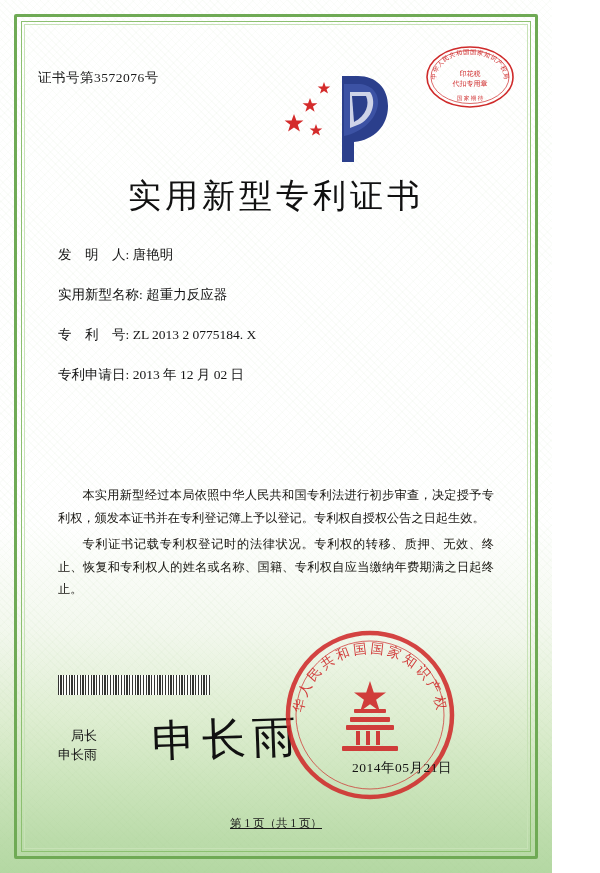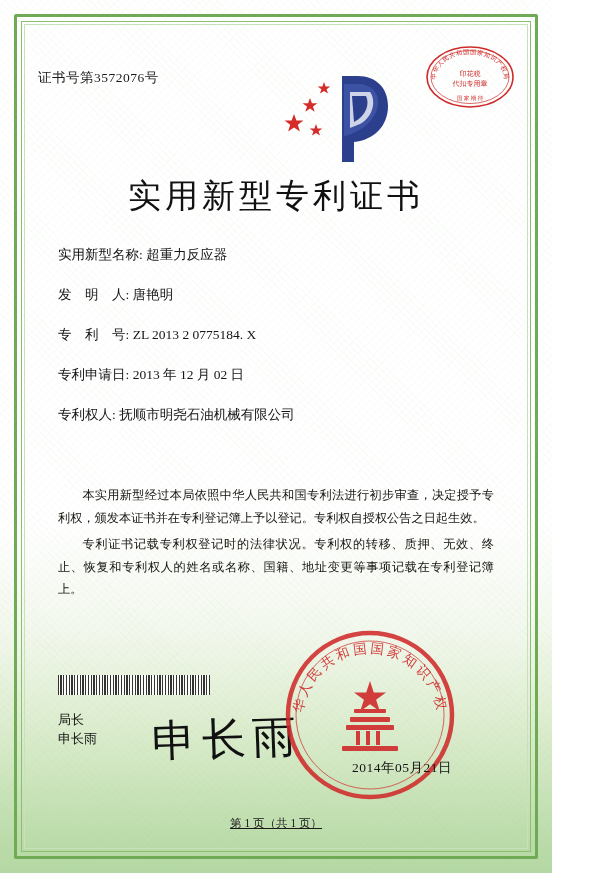--- a/index.html
+++ b/index.html
@@ -156,24 +156,25 @@
       #ffffff 6px, #ffffff 8px,
       #1b1b1b 8px, #1b1b1b 9px,
       #ffffff 9px, #ffffff 11px
     );
     opacity: 0.88;
   }
 
   .director-block {
     position: absolute;
     left: 24px;
-    bottom: 90px;
+    bottom: 74px;
     font-size: 13px;
     line-height: 1.45;
     color: #141414;
+    text-align: right;
   }
 
   .signature {
     position: absolute;
     left: 118px;
     bottom: 70px;
     font-size: 44px;
     color: #111;
     font-family: "Liberation Serif", serif;
     letter-spacing: 6px;
@@ -246,44 +247,40 @@
       <path d="M62,14 L78,14 C96,14 108,26 108,44 C108,64 94,78 74,80 L74,100 L62,100 Z" fill="#2b3f8c"></path>
       <path d="M64,22 L64,74 C82,70 96,58 98,42 C99,30 90,22 78,22 Z" fill="#3f56a8" opacity="0.85"></path>
       <path d="M70,30 L90,30 C96,38 94,54 80,62 L70,66 Z" fill="#ffffff" opacity="0.75"></path>
       <path d="M72,34 L86,34 C90,42 86,54 74,60 Z" fill="#2b3f8c"></path>
     </svg>
 
     <div class="main-title">实用新型专利证书</div>
 
     <div class="fields">
       <div class="field-row">
+        <span class="field-label">发　明　人:</span>
+        <span class="field-value">唐艳明</span>
+      </div>
+      <div class="field-row">
         <span class="field-label">实用新型名称:</span>
         <span class="field-value">超重力反应器</span>
-      </div>
-      <div class="field-row">
-        <span class="field-label">发　明　人:</span>
-        <span class="field-value">唐艳明</span>
       </div>
       <div class="field-row">
         <span class="field-label">专　利　号:</span>
         <span class="field-value">ZL 2013 2 0775184. X</span>
       </div>
       <div class="field-row">
         <span class="field-label">专利申请日:</span>
         <span class="field-value">2013 年 12 月 02 日</span>
       </div>
-      <div class="field-row">
-        <span class="field-label">专利权人:</span>
-        <span class="field-value">抚顺市明尧石油机械有限公司</span>
-      </div>
     </div>
 
     <div class="paragraphs">
       <p>本实用新型经过本局依照中华人民共和国专利法进行初步审查，决定授予专利权，颁发本证书并在专利登记簿上予以登记。专利权自授权公告之日起生效。</p>
-      <p>专利证书记载专利权登记时的法律状况。专利权的转移、质押、无效、终止、恢复和专利权人的姓名或名称、国籍、地址变更等事项记载在专利登记簿上。</p>
+      <p>专利证书记载专利权登记时的法律状况。专利权的转移、质押、无效、终止、恢复和专利权人的姓名或名称、国籍、专利权自应当缴纳年费期满之日起终止。</p>
     </div>
 
     <div class="barcode"></div>
 
     <div class="director-block">
       <div>局长</div>
       <div>申长雨</div>
     </div>
 
     <div class="signature">申长雨</div>

